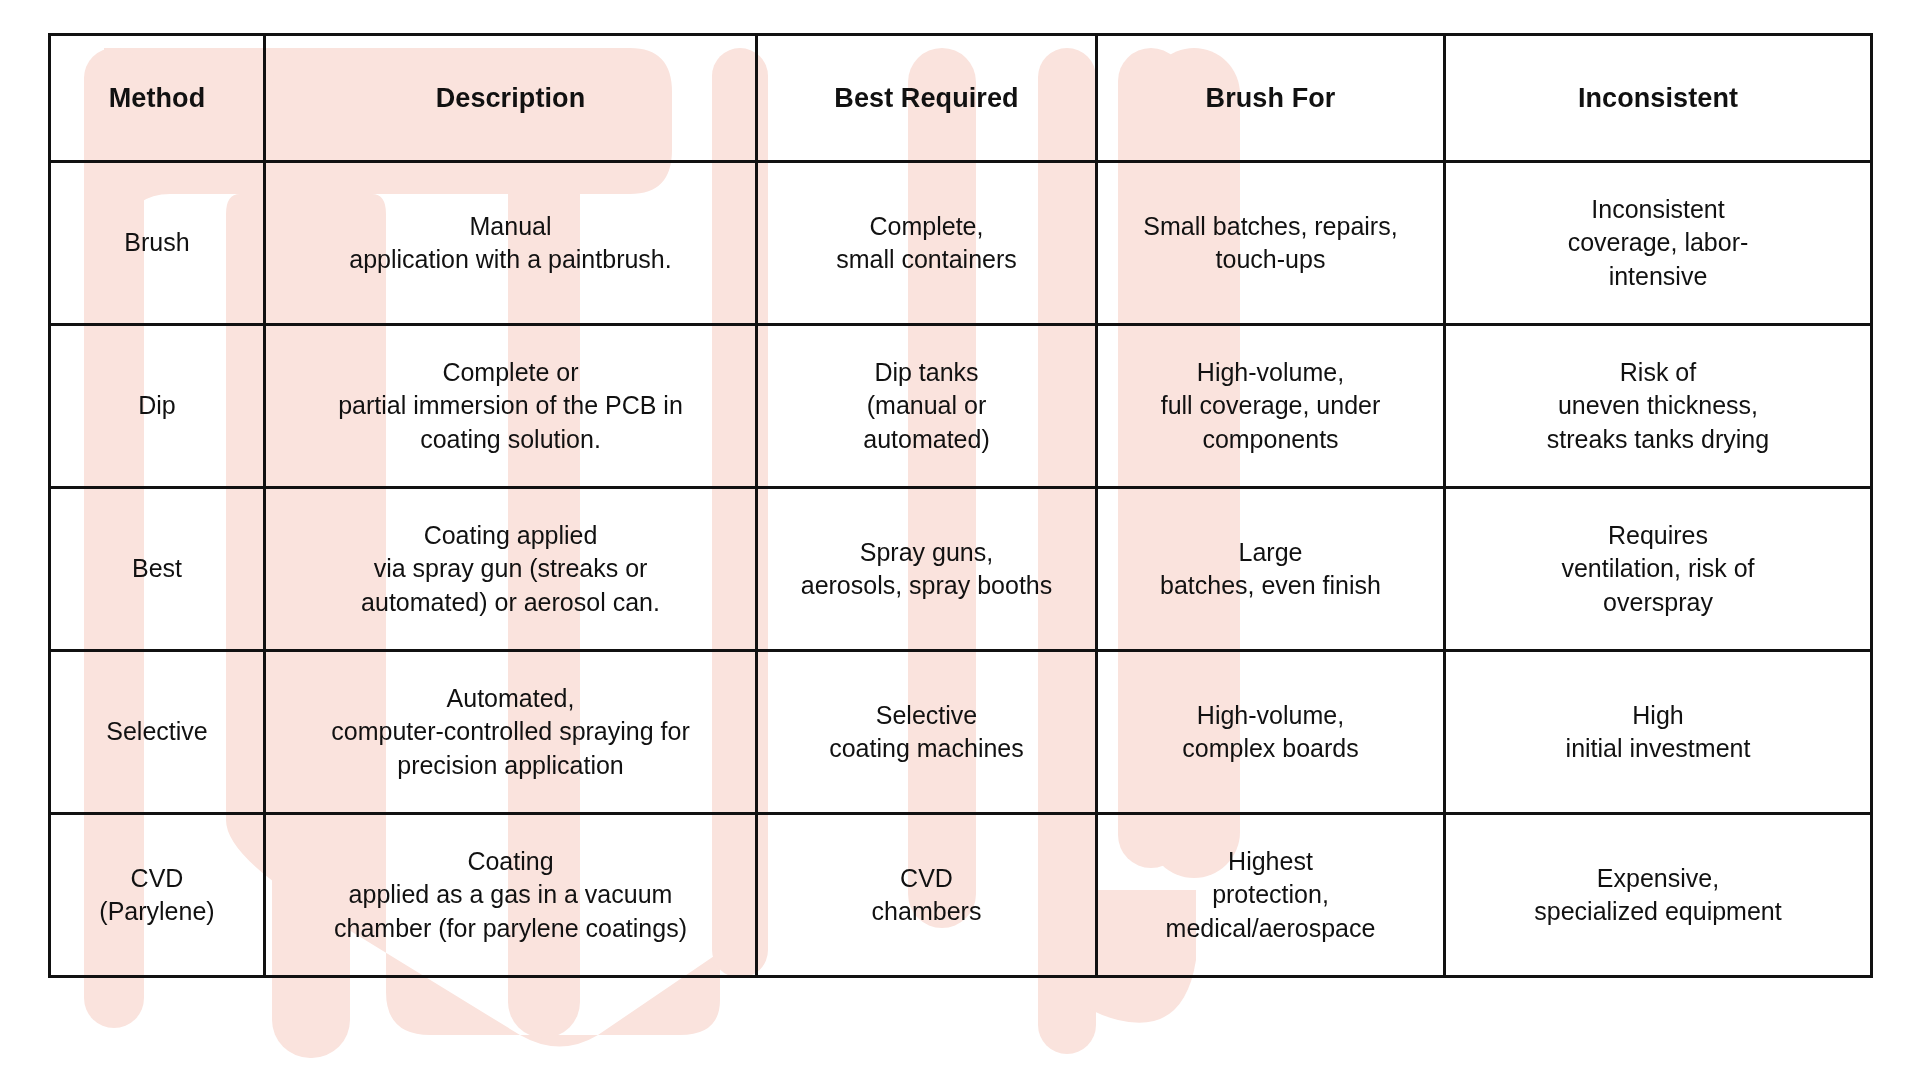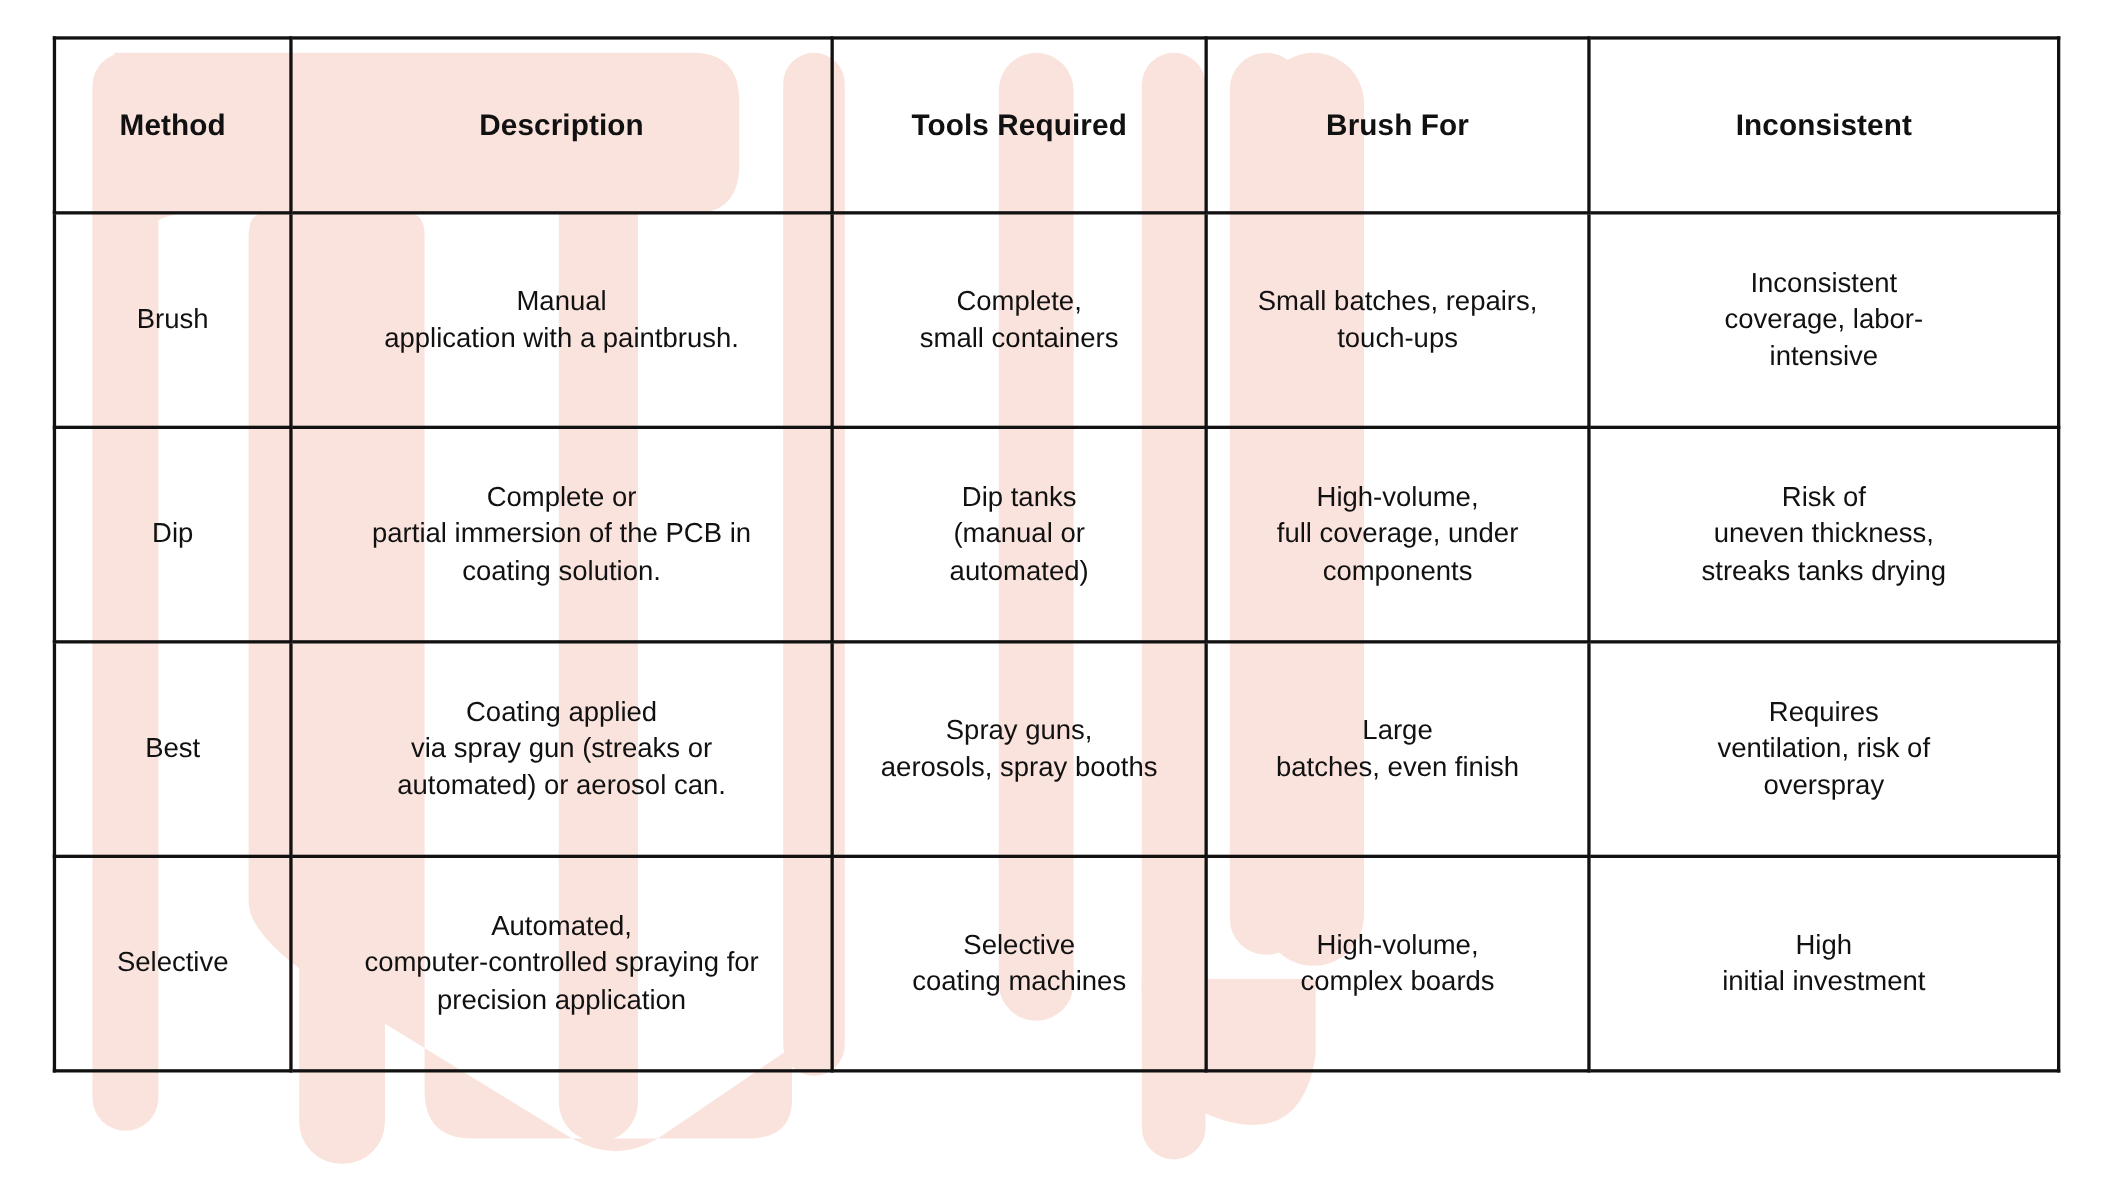--- a/index.html
+++ b/index.html
@@ -42,21 +42,21 @@
     table-layout: fixed;
     z-index: 2;
     background: transparent;
   }
   table.matrix td,
   table.matrix th {
     border: 3px solid #111111;
     background: transparent;
     text-align: center;
     vertical-align: middle;
-    padding: 26px 14px;
+    padding: 10px 14px;
     line-height: 1.34;
   }
   table.matrix th {
     font-size: 27px;
     font-weight: bold;
     letter-spacing: .1px;
     height: 104px;
   }
   table.matrix td {
     font-size: 25px;
@@ -138,21 +138,21 @@
       <col class="c-method">
       <col class="c-description">
       <col class="c-tools">
       <col class="c-best">
       <col class="c-limit">
     </colgroup>
     <thead>
       <tr>
         <th>Method</th>
         <th>Description</th>
-        <th>Tools Required</th>
+        <th>Best Required</th>
         <th>Brush For</th>
         <th>Inconsistent</th>
       </tr>
     </thead>
     <tbody>
 
       <tr>
         <td class="method-cell nowrap-lines">Brush</td>
         <td class="nowrap-lines">Manual
 application with a paintbrush.</td>
@@ -201,17 +201,31 @@
 computer-controlled spraying for
 precision application</td>
         <td class="nowrap-lines">Selective
 coating machines</td>
         <td class="nowrap-lines">High-volume,
 complex boards</td>
         <td class="nowrap-lines">High
 initial investment</td>
       </tr>
 
+      <tr>
+        <td class="method-cell nowrap-lines">CVD
+(Parylene)</td>
+        <td class="nowrap-lines">Coating
+applied as a gas in a vacuum
+chamber (for parylene coatings)</td>
+        <td class="nowrap-lines">CVD
+chambers</td>
+        <td class="nowrap-lines">Highest
+protection,
+medical/aerospace</td>
+        <td class="nowrap-lines">Expensive,
+specialized equipment</td>
+      </tr>
 
     </tbody>
   </table>
 
 </div>
 
 </body></html>

